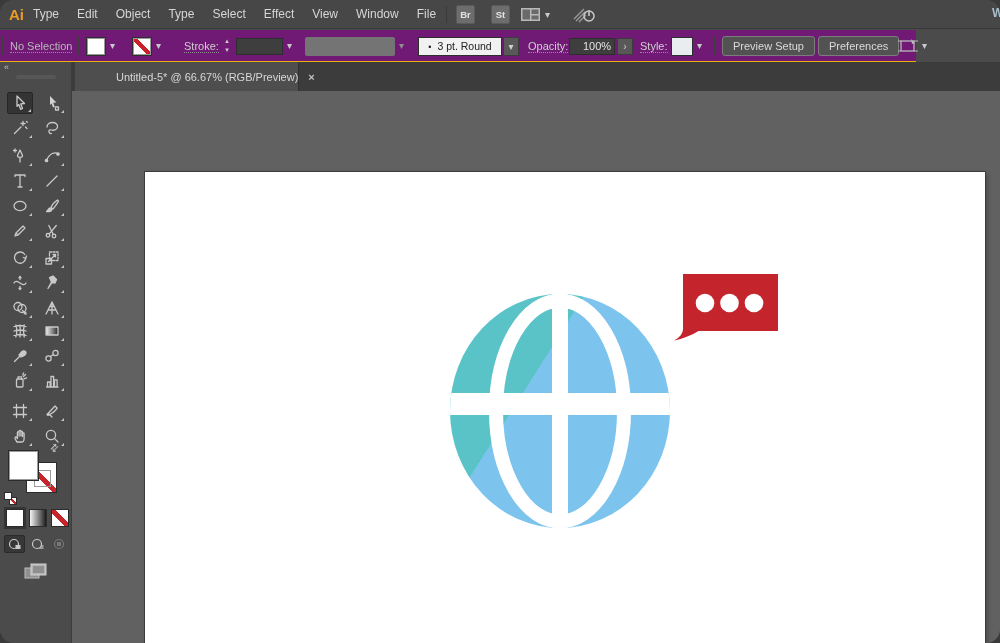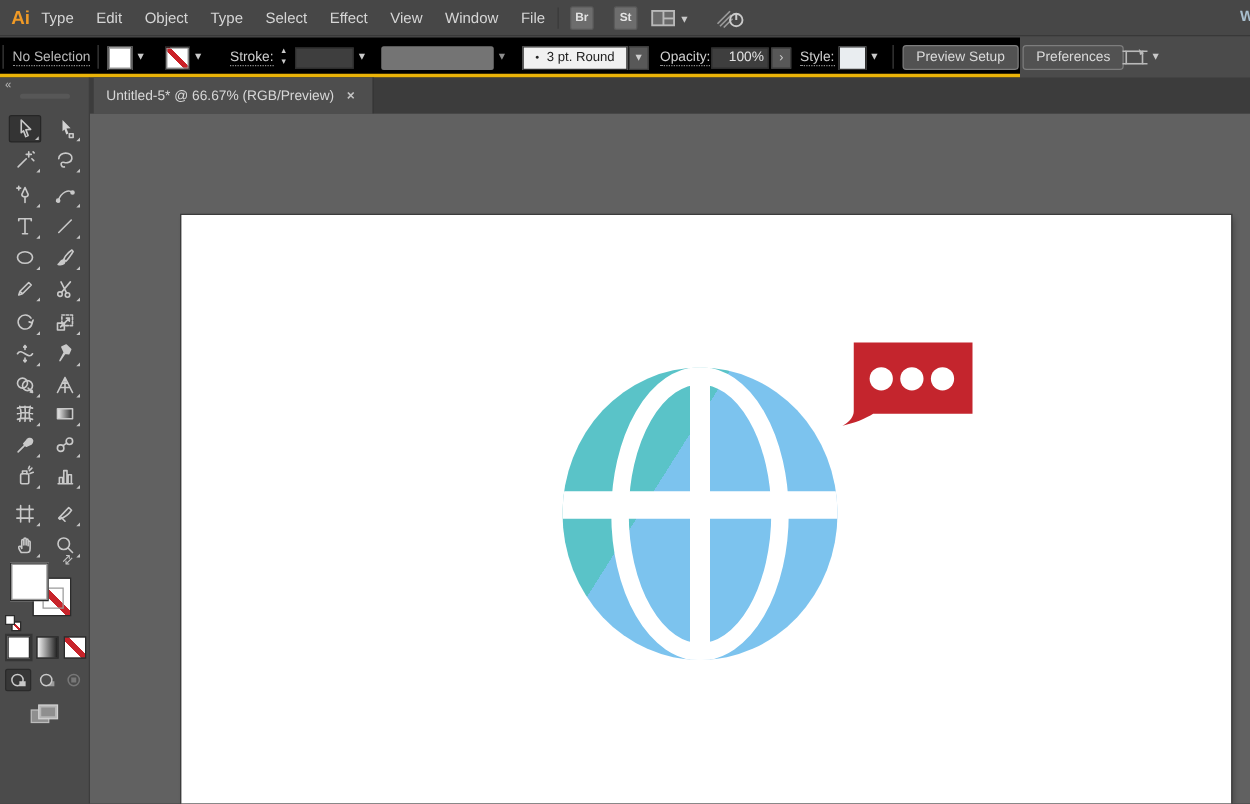--- a/index.html
+++ b/index.html
@@ -1,38 +1,38 @@
 <!DOCTYPE html>
 <html><head>
 <meta charset="utf-8">
 <style>
   * { box-sizing: border-box; margin: 0; padding: 0; }
   html,body { background:#3a3a3a; }
   body { font-family: "Liberation Sans", sans-serif; -webkit-font-smoothing: antialiased; }
-  #app { position:relative; width:1000px; height:643px; overflow:hidden; background:#4b4b4b; user-select:none; }
+  #app { position:relative; width:1000px; height:643px; overflow:hidden; background:#4b4b4b; user-select:none;border-radius:14px; }
 
   
   #menubar { position:absolute; left:0; top:0; width:1000px; height:29px; background:#474747;
              border-bottom:1px solid #383838; display:flex; align-items:center; }
   #ai-logo { color:#f09a26; font-weight:bold; font-size:15px; margin:0 0 0 9px; letter-spacing:0; }
   .menu-item { color:#d6d6d6; font-size:12px; padding:0 9px; height:29px; line-height:29px; cursor:default; }
   .menu-item:first-of-type { margin-left:14px; }
   .mb-sep { position:absolute; left:446px; top:6px; width:1px; height:17px; background:#3a3a3a; }
   .sq-btn { position:absolute; top:5px; width:19px; height:19px; background:#6d6d6d; border:1px solid #5a5a5a;
             border-radius:2px; color:#e3e3e3; font-size:9.5px; font-weight:bold; text-align:center; line-height:17px; }
   #btn-br { left:456px; } #btn-st { left:491px; }
   .mb-icon { position:absolute; top:7px; }
   #arrange-icon { left:520px; }
   #arrange-chev { position:absolute; left:545px; top:9px; color:#cacaca; font-size:10px; }
   #cslive-icon { left:572px; }
   #w-cut { position:absolute; right:-4px; top:6px; color:#a9bfce; font-size:12px; font-weight:bold; width:12px; overflow:hidden; }
 
   
-  #controlbar { position:absolute; left:0; top:30px; width:816px; height:32px; background:#000000;
-                border-bottom:3px solid #eab308; }
+  #controlbar { position:absolute; left:0; top:30px; width:916px; height:32px; background:#701a75;
+                border-bottom:1px solid #eab308; }
   #controlbar .lbl { position:absolute; top:10px; color:#cfcfcf; font-size:11px;
                      border-bottom:1px dotted #8f8f8f; line-height:12px; }
   #no-selection { position:absolute; left:10px; top:10px; color:#b9b9b9; font-size:11px;
                   border-bottom:1px dotted #8f8f8f; line-height:12px; }
   .cb-sep { position:absolute; top:6px; width:1px; height:19px; background:#3c3c3c; }
   .swatch { position:absolute; top:7px; width:20px; height:19px; background:#fff; border:1px solid #2e2e2e;
             box-shadow: inset 0 0 0 1px #9a9a9a; }
   .swatch.none { background:linear-gradient(45deg, #fff 42%, #cb2027 42%, #cb2027 58%, #fff 58%); }
   .chev { position:absolute; color:#c9c9c9; font-size:10px; line-height:10px; }
   .stepper { position:absolute; left:222px; top:6px; width:10px; text-align:center; color:#c9c9c9; font-size:7px; line-height:9px; }
@@ -44,21 +44,21 @@
   #brush-combo .bullet { margin-right:6px; font-size:9px; }
   .chevbox { position:absolute; top:7px; width:16px; height:19px; background:#585858; border:1px solid #3c3c3c;
              color:#cfcfcf; font-size:10px; text-align:center; line-height:17px; }
   #style-swatch { position:absolute; left:671px; top:7px; width:22px; height:19px; background:#e9edf0; border:1px solid #2e2e2e; }
   .cb-btn { position:absolute; top:6px; height:20px; background:#525252; border:1px solid #7d7d7d; border-radius:3px;
             color:#dadada; font-size:11px; line-height:18px; padding:0 10px; }
 
   
   #tabbar { position:absolute; left:72px; top:62px; width:928px; height:29px; background:#3c3c3c; }
   #doc-tab { position:absolute; left:3px; top:0; height:29px; width:224px; background:#4e4e4e;
-             border-right:1px solid #313131; display:flex; align-items:center; }
+             border-right:1px solid #313131; display:flex; align-items:center;padding-left:31px; }
   #doc-tab .title { color:#d8d8d8; font-size:11px; margin-left:10px; white-space:nowrap; }
   #doc-tab .close { color:#c3c3c3; font-size:11px; margin-left:10px; font-weight:bold; }
 
   
   #toolpanel { position:absolute; left:0; top:62px; width:72px; height:581px; background:#4b4b4b;
                border-right:1px solid #3d3d3d; }
   #collapse { position:absolute; left:4px; top:0px; color:#bdbdbd; font-size:9px; }
   #grip { position:absolute; left:16px; top:13px; width:40px; height:4px; background:#575757; border-radius:2px; }
   .tool { position:absolute; width:26px; height:22px; display:flex; align-items:center; justify-content:center;
           background:transparent; border:none; }

